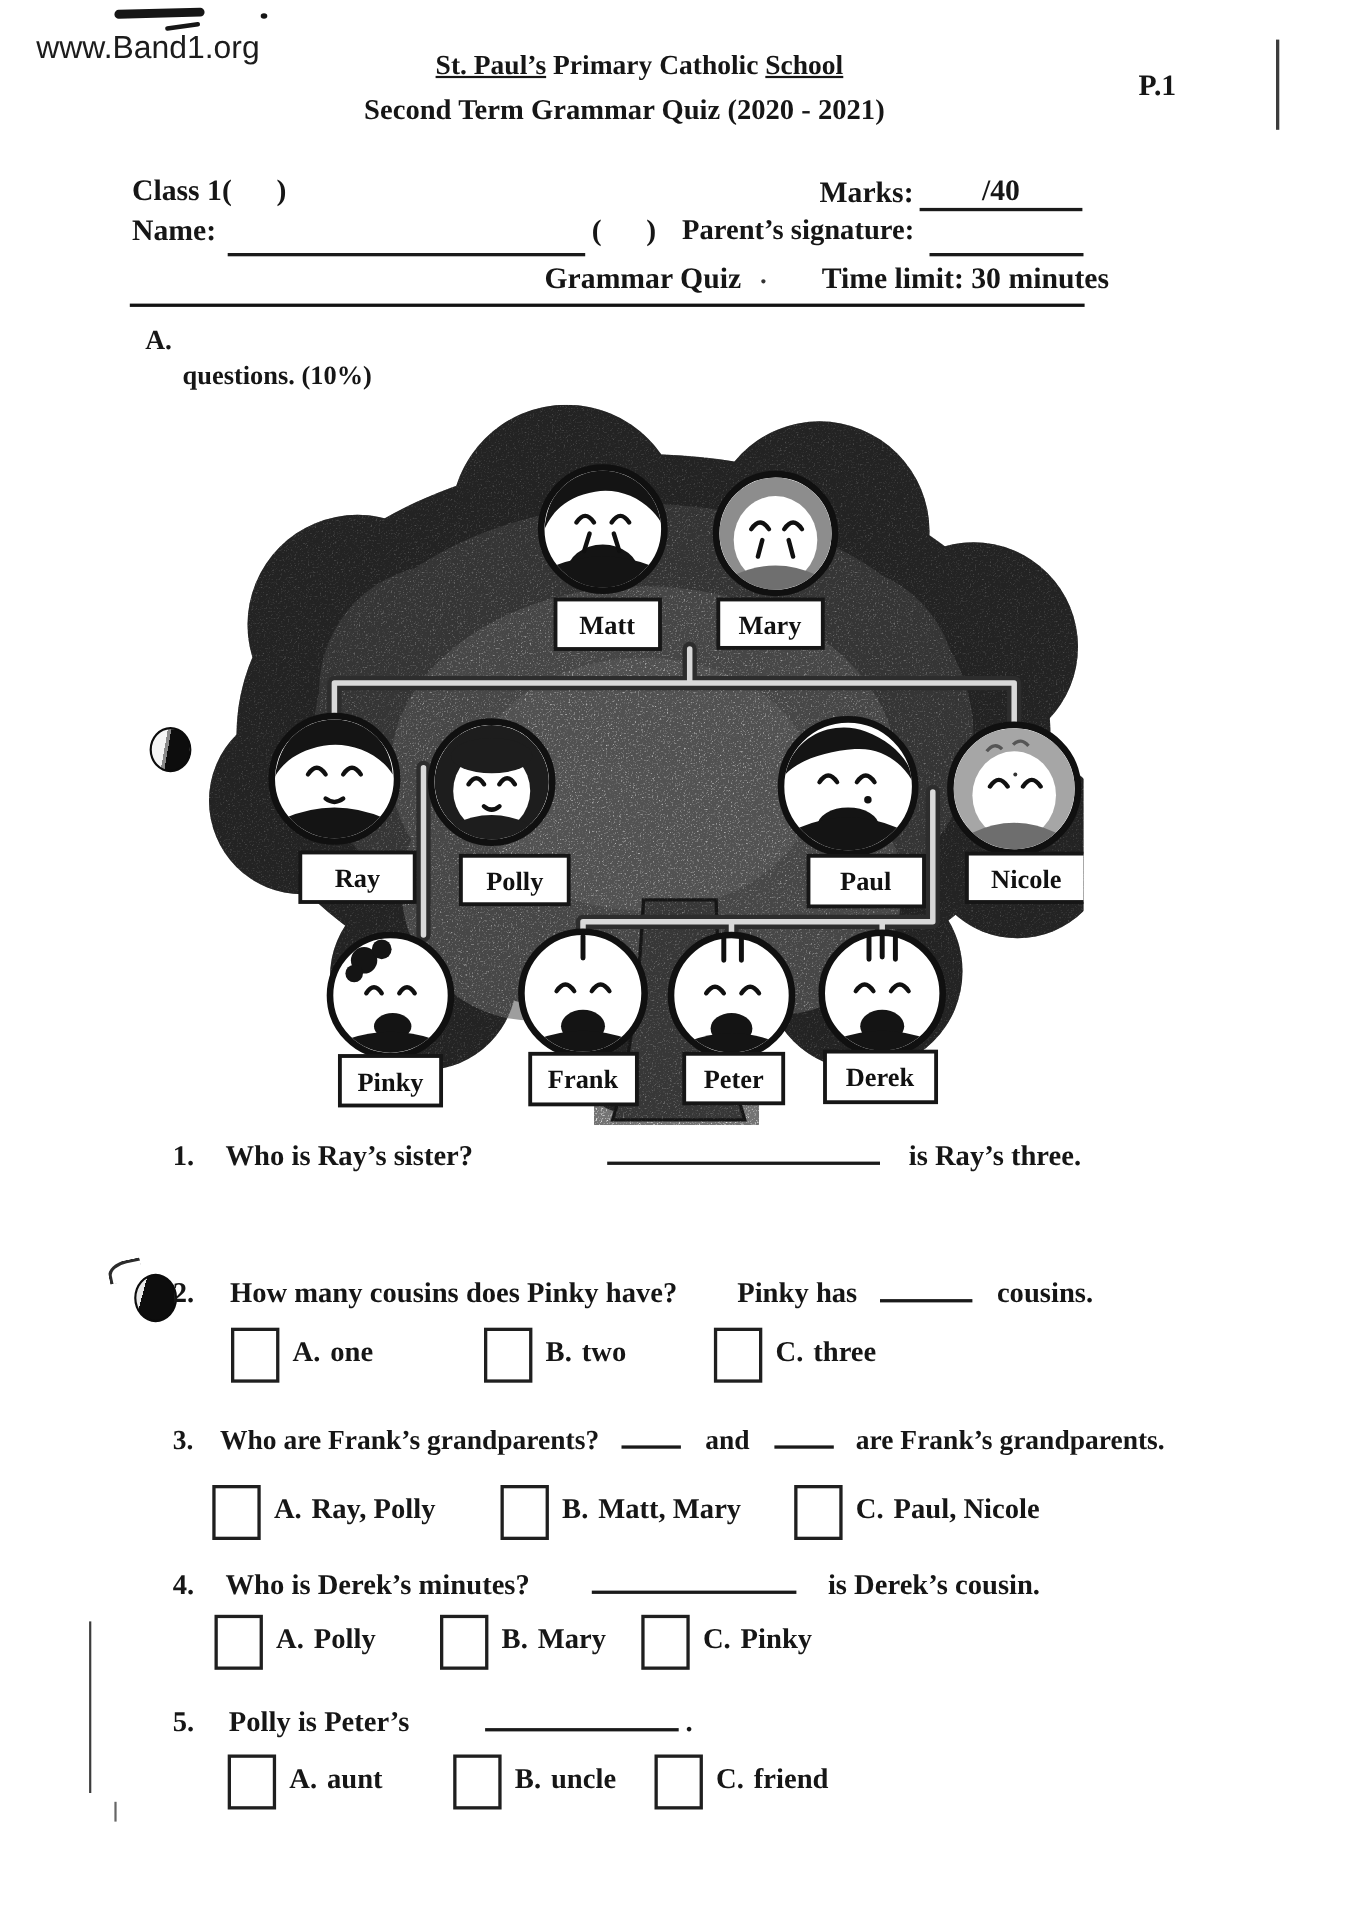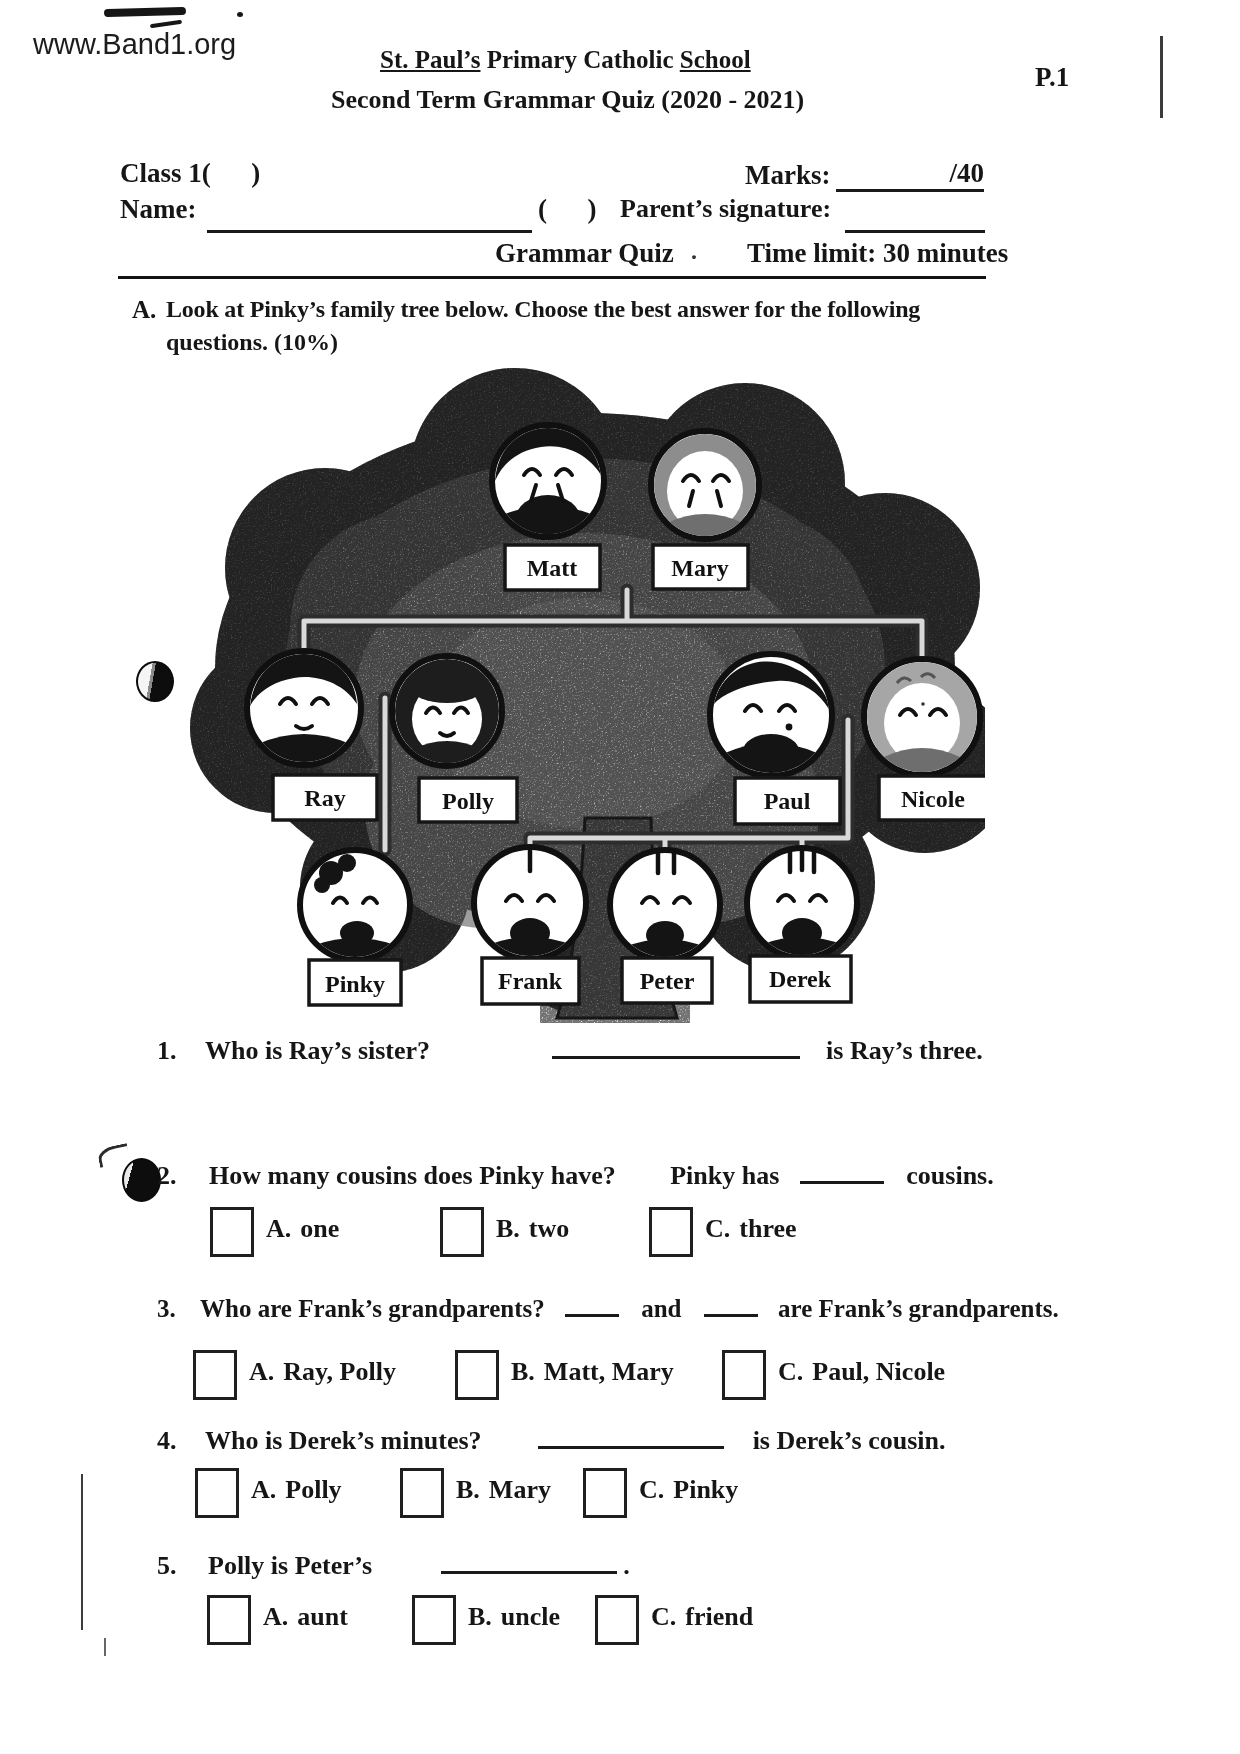--- a/index.html
+++ b/index.html
@@ -31,45 +31,44 @@
   <div class="scribble" style="left:104px;top:8px;width:82px;height:8px;transform:rotate(-1.5deg);"></div>
   <div class="scribble" style="left:150px;top:22px;width:32px;height:4px;transform:rotate(-8deg);border-radius:3px;"></div>
   <div class="scribble" style="left:237px;top:12px;width:6px;height:5px;border-radius:50%;"></div>
 
   <div class="abs sans" style="left:33px;top:28px;font-size:29px;color:#1c1c1c;">www.Band1.org</div>
 
   <div class="abs serif" style="left:1035px;top:62px;font-size:27px;">P.1</div>
 
   <div class="crease" style="left:1160px;top:36px;width:3px;height:82px;"></div>
 
-  <div class="abs serif nowrap" style="left:380px;top:46px;font-size:25px;">
+  <div class="abs serif nowrap" style="left:396px;top:46px;font-size:25px;">
     <span style="text-decoration:underline;">St. Paul’s</span><span class="pre"> Primary Catholic </span><span style="text-decoration:underline;">School</span>
   </div>
   <div class="abs serif nowrap" style="left:331px;top:85px;font-size:26px;">Second Term Grammar Quiz (2020 - 2021)</div>
 
   <div class="abs serif pre" style="left:120px;top:158px;font-size:27px;">Class 1(      )</div>
   <div class="abs serif" style="left:745px;top:160px;font-size:27px;">Marks:</div>
-  <div class="abs serif" style="left:836px;top:158px;width:148px;font-size:27px;border-bottom:3px solid #1a1a1a;text-align:right;">
+  <div class="abs serif" style="left:836px;top:158px;width:148px;font-size:27px;border-bottom:3px solid #1a1a1a;text-align:center;">
     <span>/40</span>
   </div>
 
   <div class="abs serif" style="left:120px;top:194px;font-size:27px;">Name:</div>
   <div class="abs hline" style="left:207px;top:196px;width:325px;height:34px;"></div>
   <div class="abs serif pre" style="left:538px;top:194px;font-size:27px;">(      )</div>
   <div class="abs serif nowrap" style="left:620px;top:194px;font-size:26px;">Parent’s signature:</div>
   <div class="abs hline" style="left:845px;top:196px;width:140px;height:34px;"></div>
 
   <div class="abs serif" style="left:495px;top:238px;font-size:27px;">Grammar Quiz</div>
   <div class="abs serif" style="left:690px;top:244px;font-size:24px;color:#333;">·</div>
   <div class="abs serif nowrap" style="left:747px;top:238px;font-size:27px;">Time limit: 30 minutes</div>
 
   <div class="abs" style="left:118px;top:276px;width:868px;height:3px;background:#121212;"></div>
 
   <div class="abs serif" style="left:132px;top:296px;font-size:25px;">A.</div>
-  <div class="abs serif nowrap" style="left:166px;top:296px;font-size:24px;letter-spacing:-0.2px;">Look at Pinky’s family tree below. Choose the best answer for the following</div>
   <div class="abs serif" style="left:166px;top:329px;font-size:24px;">questions. (10%)</div>
 
   <div class="hole" style="left:136px;top:661px;width:34px;height:37px;background:linear-gradient(100deg,#f5f5f5 0 36%,#8a8a8a 36% 44%,#0d0d0d 44%);"></div>
   <div class="hole" style="left:122px;top:1158px;width:35px;height:40px;background:linear-gradient(105deg,#e8e8e8 0 22%,#0d0d0d 22%);"></div>
   <div class="abs" style="left:98px;top:1146px;width:28px;height:16px;border-top:3px solid #2c2c2c;border-left:3px solid #2c2c2c;border-radius:60% 0 0 0;transform:rotate(-12deg);"></div>
 
   <div class="crease" style="left:81px;top:1474px;width:2px;height:156px;"></div>
   <div class="crease" style="left:104px;top:1638px;width:2px;height:18px;background:#666;"></div>
 
   <svg class="abs" style="left:185px;top:368px;" width="800" height="655" viewBox="0 0 800 655">

